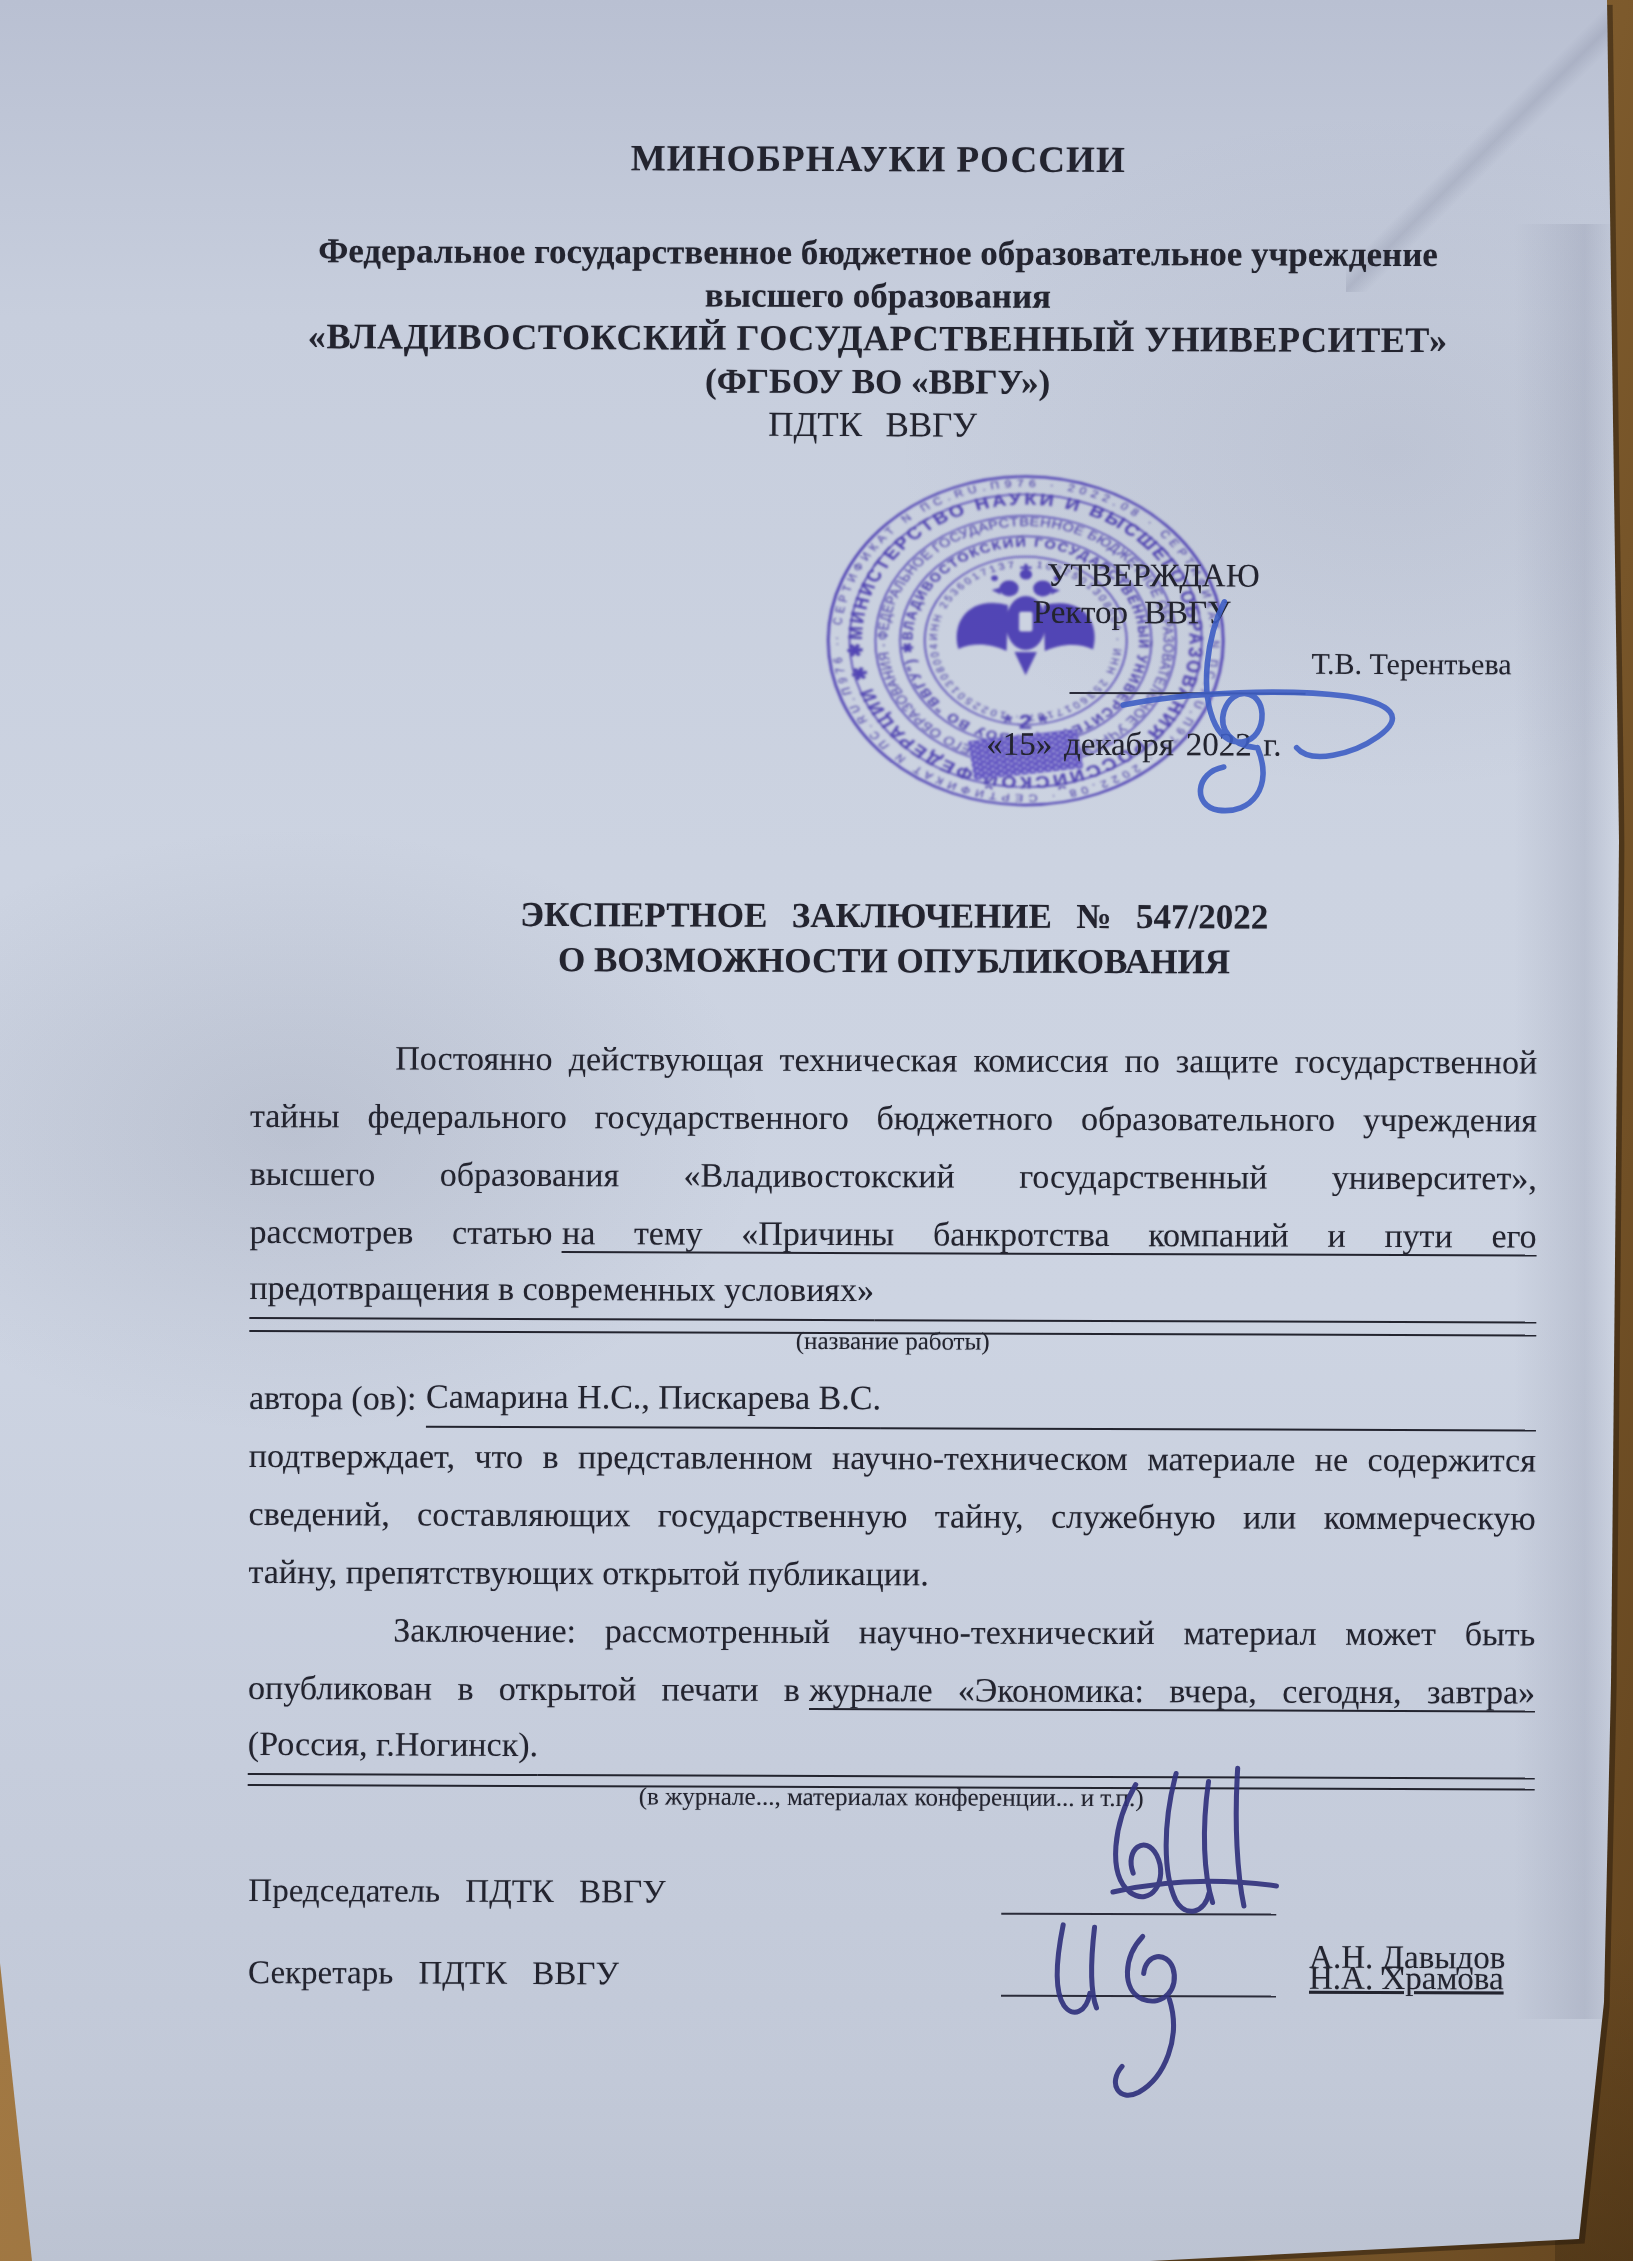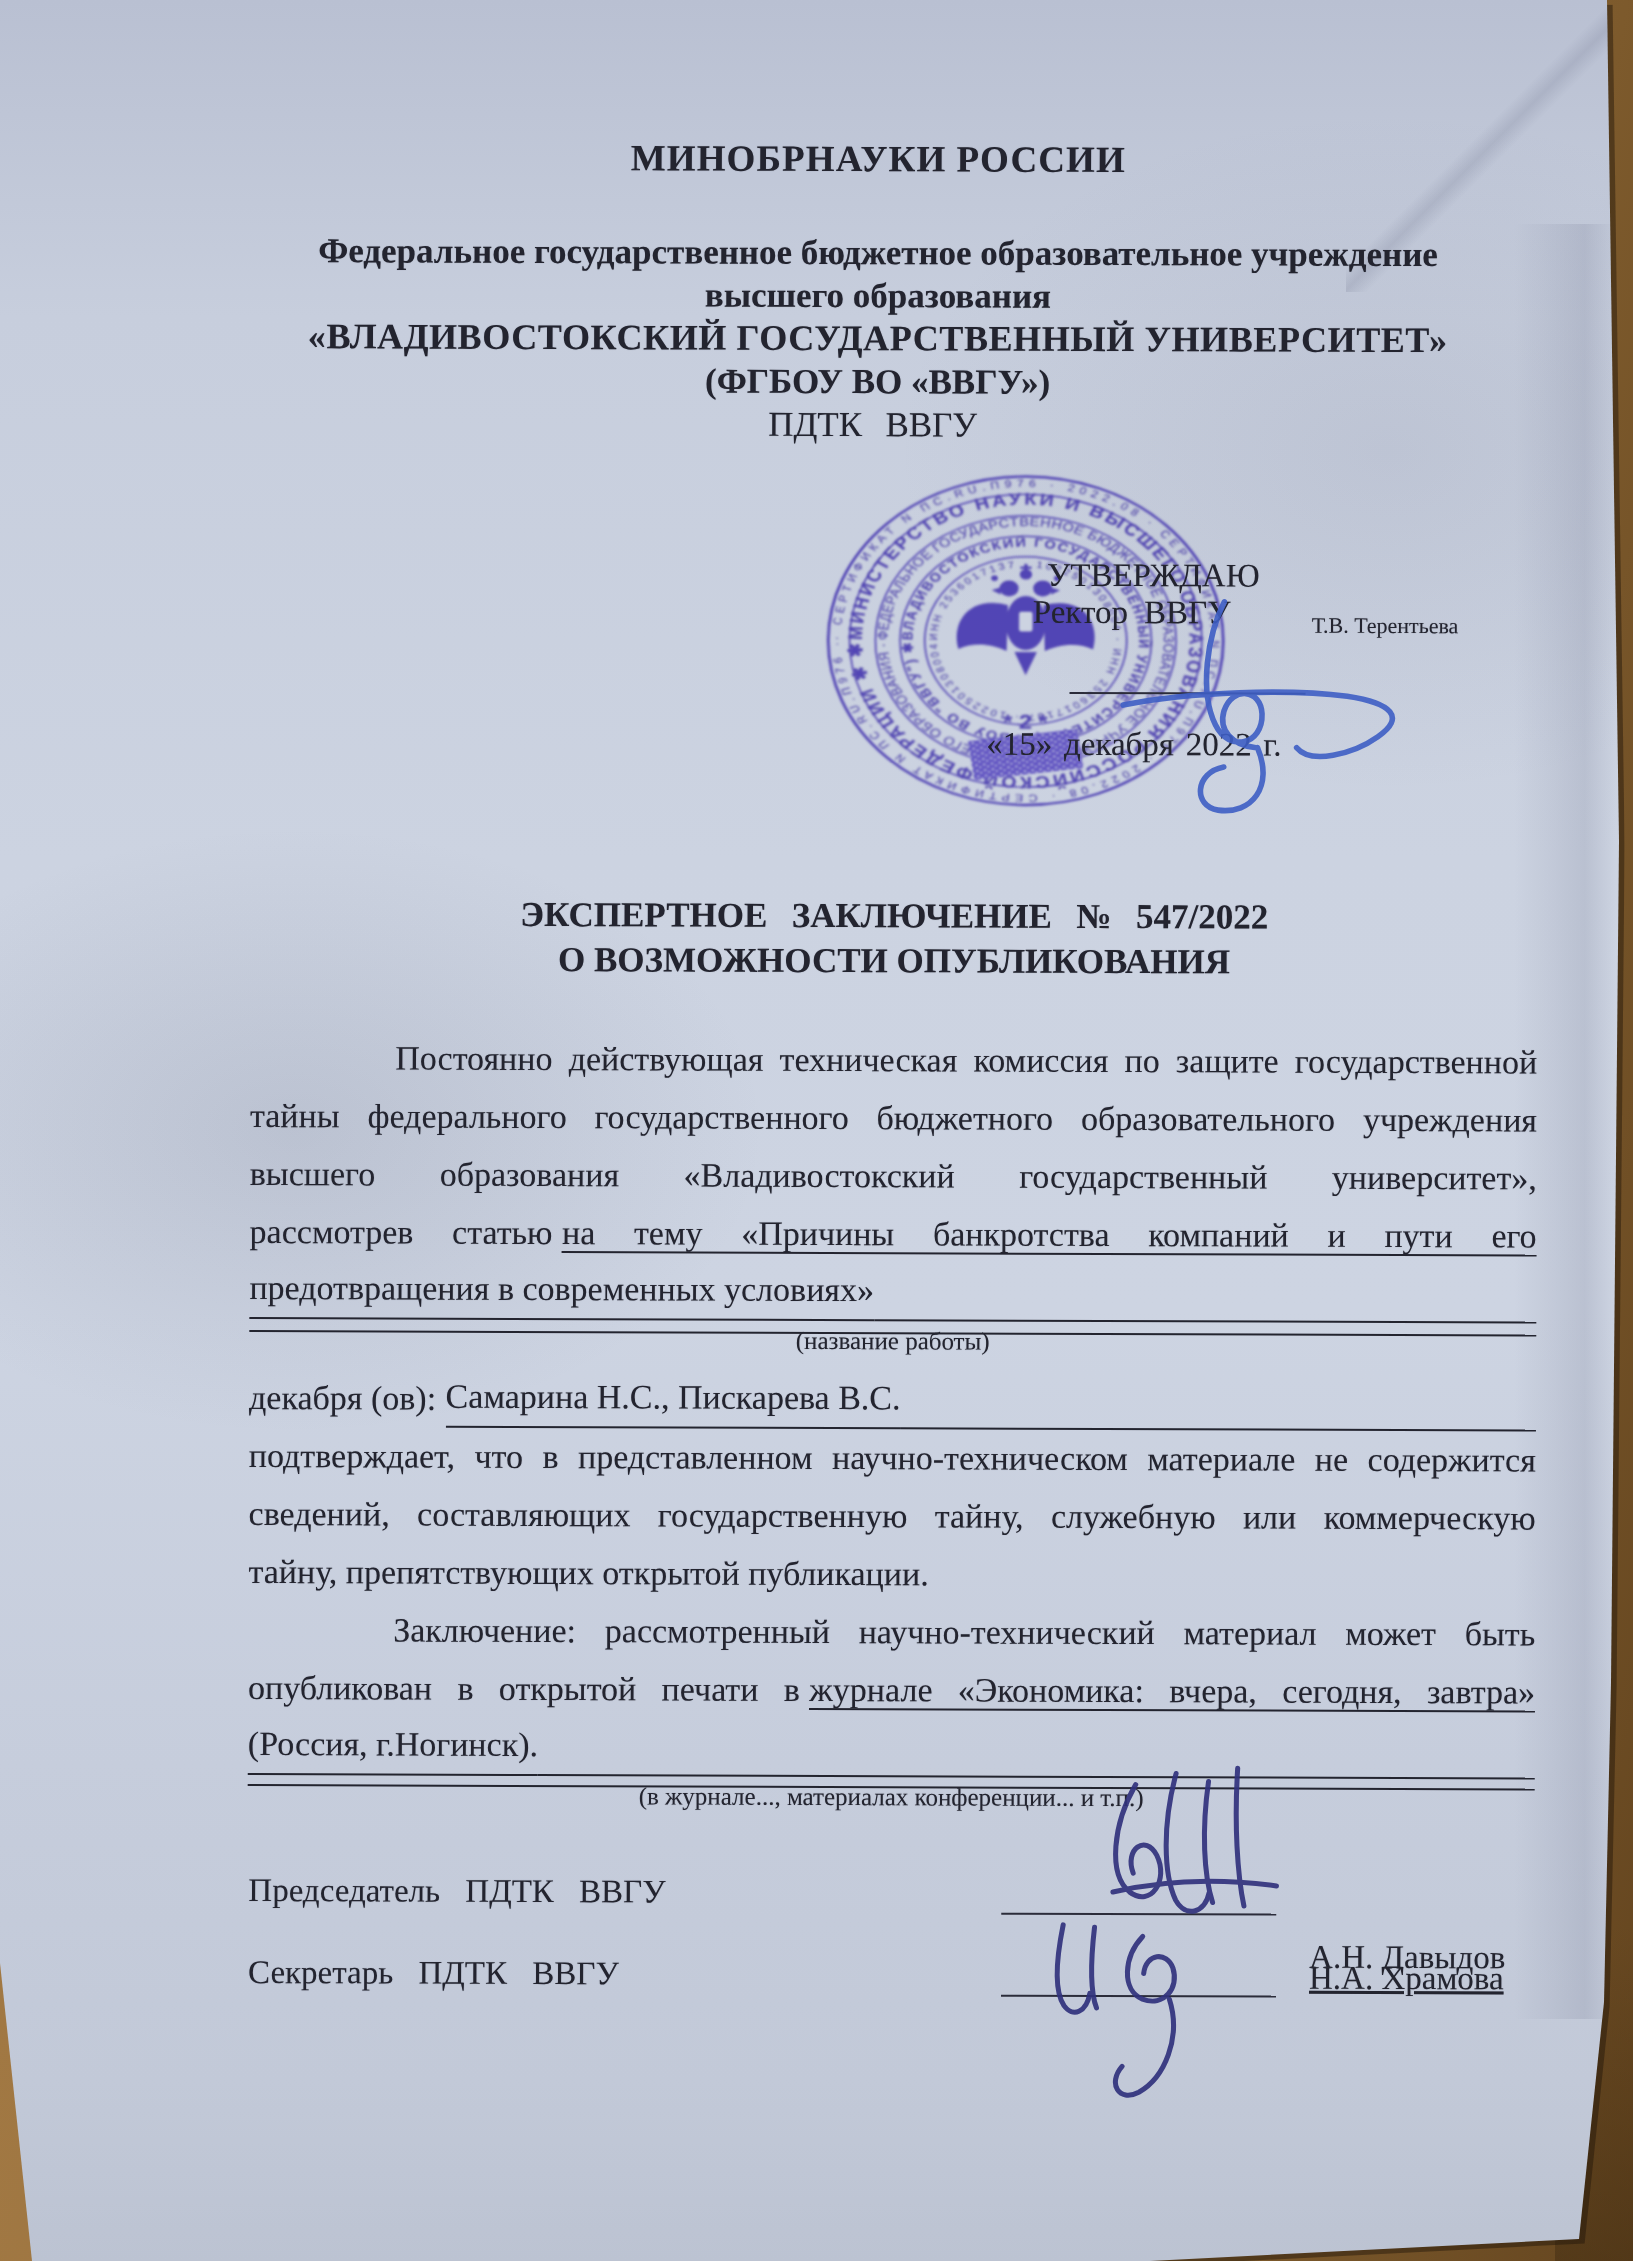--- a/index.html
+++ b/index.html
@@ -28,21 +28,21 @@
   .h-ministry{font-weight:bold;font-size:37px;line-height:39px;letter-spacing:1.1px;margin-bottom:53px;}
   .h-line{font-weight:bold;font-size:35px;line-height:43px;}
   .h-line.big{font-size:36px;letter-spacing:0.6px;}
   .h-line.plain{font-weight:normal;word-spacing:14.6px;}
 
   .stamp{position:absolute;left:822px;top:472px;mix-blend-mode:multiply;
          filter:blur(0.8px);opacity:.95;}
   .approve-label{position:absolute;left:1045px;top:534px;font-size:33px;margin-top:22px;}
   .approver-title{position:absolute;left:1031px;top:593px;font-size:33px;word-spacing:7.9px;}
   .rector-line{position:absolute;left:1068px;top:691px;width:236px;border-top:2.2px solid #2b2c3a;}
-  .approver-name{position:absolute;left:1310px;top:611px;font-size:22px;}
+  .approver-name{position:absolute;left:1310px;top:645px;font-size:30px;}
   .approval-date{position:absolute;left:985px;top:725px;font-size:33px;word-spacing:3.4px;}
   .sig-rector{position:absolute;left:1054px;top:550px;}
 
   .title{position:absolute;left:250px;top:893px;width:1287px;text-align:center;font-weight:bold;}
   .t1{font-size:35px;line-height:45px;word-spacing:15.7px;}
   .t2{font-size:35px;line-height:45px;}
 
   .body{position:absolute;left:250px;top:1031px;width:1287px;font-size:34px;}
   .bl{line-height:58px;height:58px;white-space:nowrap;}
   .j{text-align:justify;text-align-last:justify;white-space:normal;}
@@ -164,21 +164,21 @@
         <div class="bl j">высшего образования «Владивостокский государственный университет»,</div>
         <div class="bl j">
           <span class="plain">рассмотрев статью</span><span class="u">на тему «Причины банкротства компаний и пути его</span>
         </div>
         <div class="row">
           <span class="u">предотвращения в современных условиях»</span>
           <span class="fill"></span>
         </div>
         <div class="caption">(название работы)</div>
         <div class="row authors-row">
-          <span class="plain">декабря (ов):</span>
+          <span class="plain">автора (ов):</span>
           <span class="u">Самарина Н.С., Пискарева В.С.</span>
           <span class="fill"></span>
         </div>
         <div class="bl j">подтверждает, что в представленном научно-техническом материале не содержится</div>
         <div class="bl j">сведений, составляющих государственную тайну, служебную или коммерческую</div>
         <div class="bl">тайну, препятствующих открытой публикации.</div>
         <div class="bl j indent">Заключение: рассмотренный научно-технический материал может быть</div>
         <div class="bl j">
           <span class="plain">опубликован в открытой печати в</span><span class="u">журнале «Экономика: вчера, сегодня, завтра»</span>
         </div>

